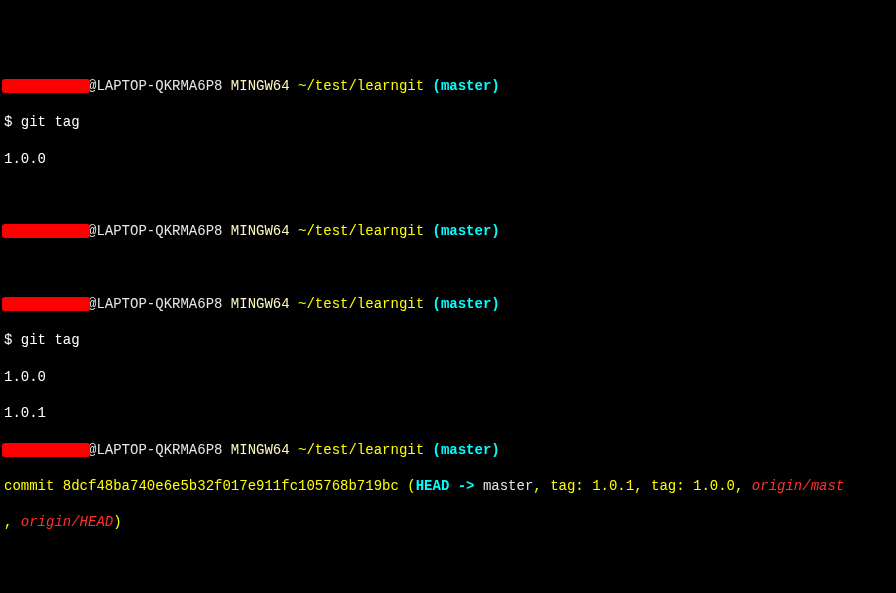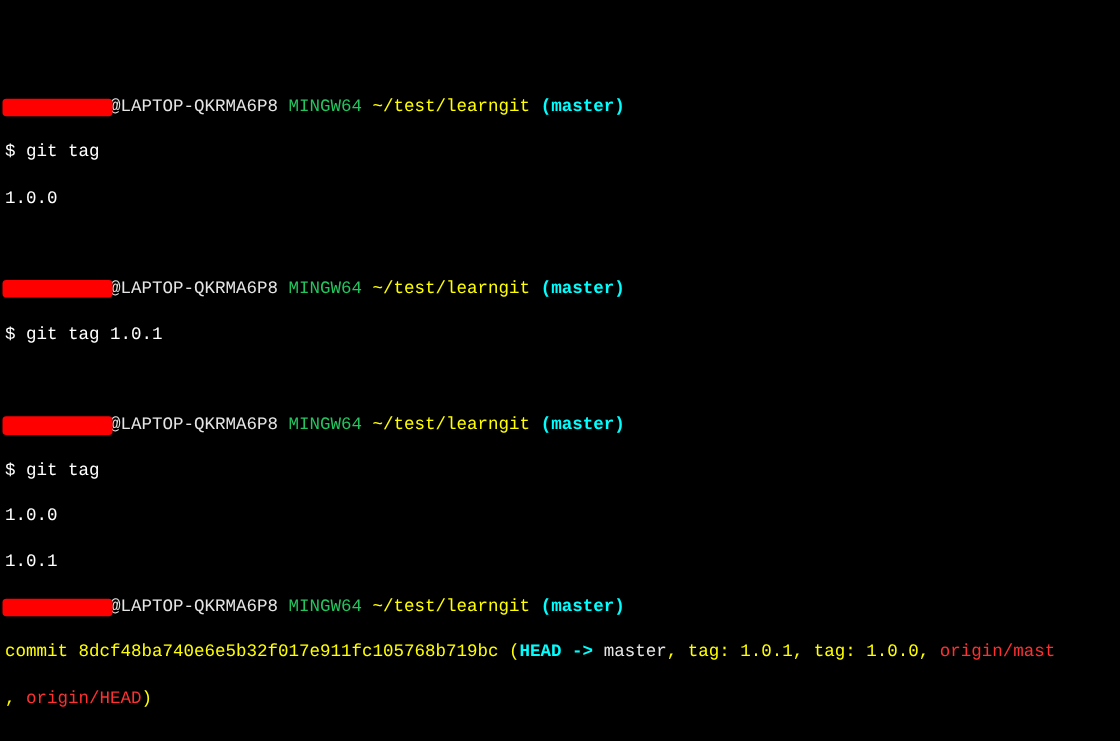--- a/index.html
+++ b/index.html
@@ -16,25 +16,25 @@
       padding: 4px;
       white-space: pre;
       overflow: hidden;
       width: 896px;
       height: 593px;
     }
     .line {
       display: block;
     }
     .green { color: #e5e5e5; }
-    .magenta { color: #22c55e; text-align: right; }
+    .magenta { color: #fef9c3; text-align: right; }
     .yellow { color: #ffff00; font-family: Liberation Mono, monospace; }
     .cyan { color: #00ffff; font-weight: bold; }
     .white { color: #ffffff; }
-    .red { color: #ff3030; }
+    .red { color: #ff3030; font-style: italic; }
     .redact {
       position: relative;
       display: inline-block;
     }
     .redact::after {
       content: '';
       position: absolute;
       left: -2px;
       right: -2px;
       top: 2px;
@@ -49,21 +49,20 @@
 </head>
 <body>
 
 
 
 <div><span class="line"><span class="redact"><span class="redact-content">weihuaxiao</span></span><span class="green">@LAPTOP-QKRMA6P8</span> <span class="magenta">MINGW64</span> <span class="yellow">~/test/learngit</span> <span class="cyan">(master)</span></span>
 <span class="line"><span class="white">$</span> <span class="white">git tag</span></span>
 <span class="line white">1.0.0</span>
 <span class="line"> </span>
 <span class="line"><span class="redact"><span class="redact-content">weihuaxiao</span></span><span class="green">@LAPTOP-QKRMA6P8</span> <span class="magenta">MINGW64</span> <span class="yellow">~/test/learngit</span> <span class="cyan">(master)</span></span>
-<span class="line"><span class="white">$</span> <span class="white">git tag 1.0.1</span></span>
 <span class="line"> </span>
 <span class="line"><span class="redact"><span class="redact-content">weihuaxiao</span></span><span class="green">@LAPTOP-QKRMA6P8</span> <span class="magenta">MINGW64</span> <span class="yellow">~/test/learngit</span> <span class="cyan">(master)</span></span>
 <span class="line"><span class="white">$</span> <span class="white">git tag</span></span>
 <span class="line white">1.0.0</span>
 <span class="line white">1.0.1</span>
 <span class="line"><span class="redact"><span class="redact-content">weihuaxiao</span></span><span class="green">@LAPTOP-QKRMA6P8</span> <span class="magenta">MINGW64</span> <span class="yellow">~/test/learngit</span> <span class="cyan">(master)</span></span>
 <span class="line"><span class="yellow">commit </span><span class="yellow">8dcf48ba740e6e5b32f017e911fc105768b719bc</span><span class="yellow"> (</span><span class="cyan">HEAD -&gt; </span><span class="green">master</span><span class="yellow">, </span><span class="yellow">tag: </span><span class="yellow">1.0.1</span><span class="yellow">, </span><span class="yellow">tag: </span><span class="yellow">1.0.0</span><span class="yellow">, </span><span class="red">origin/mast</span></span>
 <span class="line"><span class="yellow">, </span><span class="red">origin/HEAD</span><span class="yellow">)</span></span>
 
 

